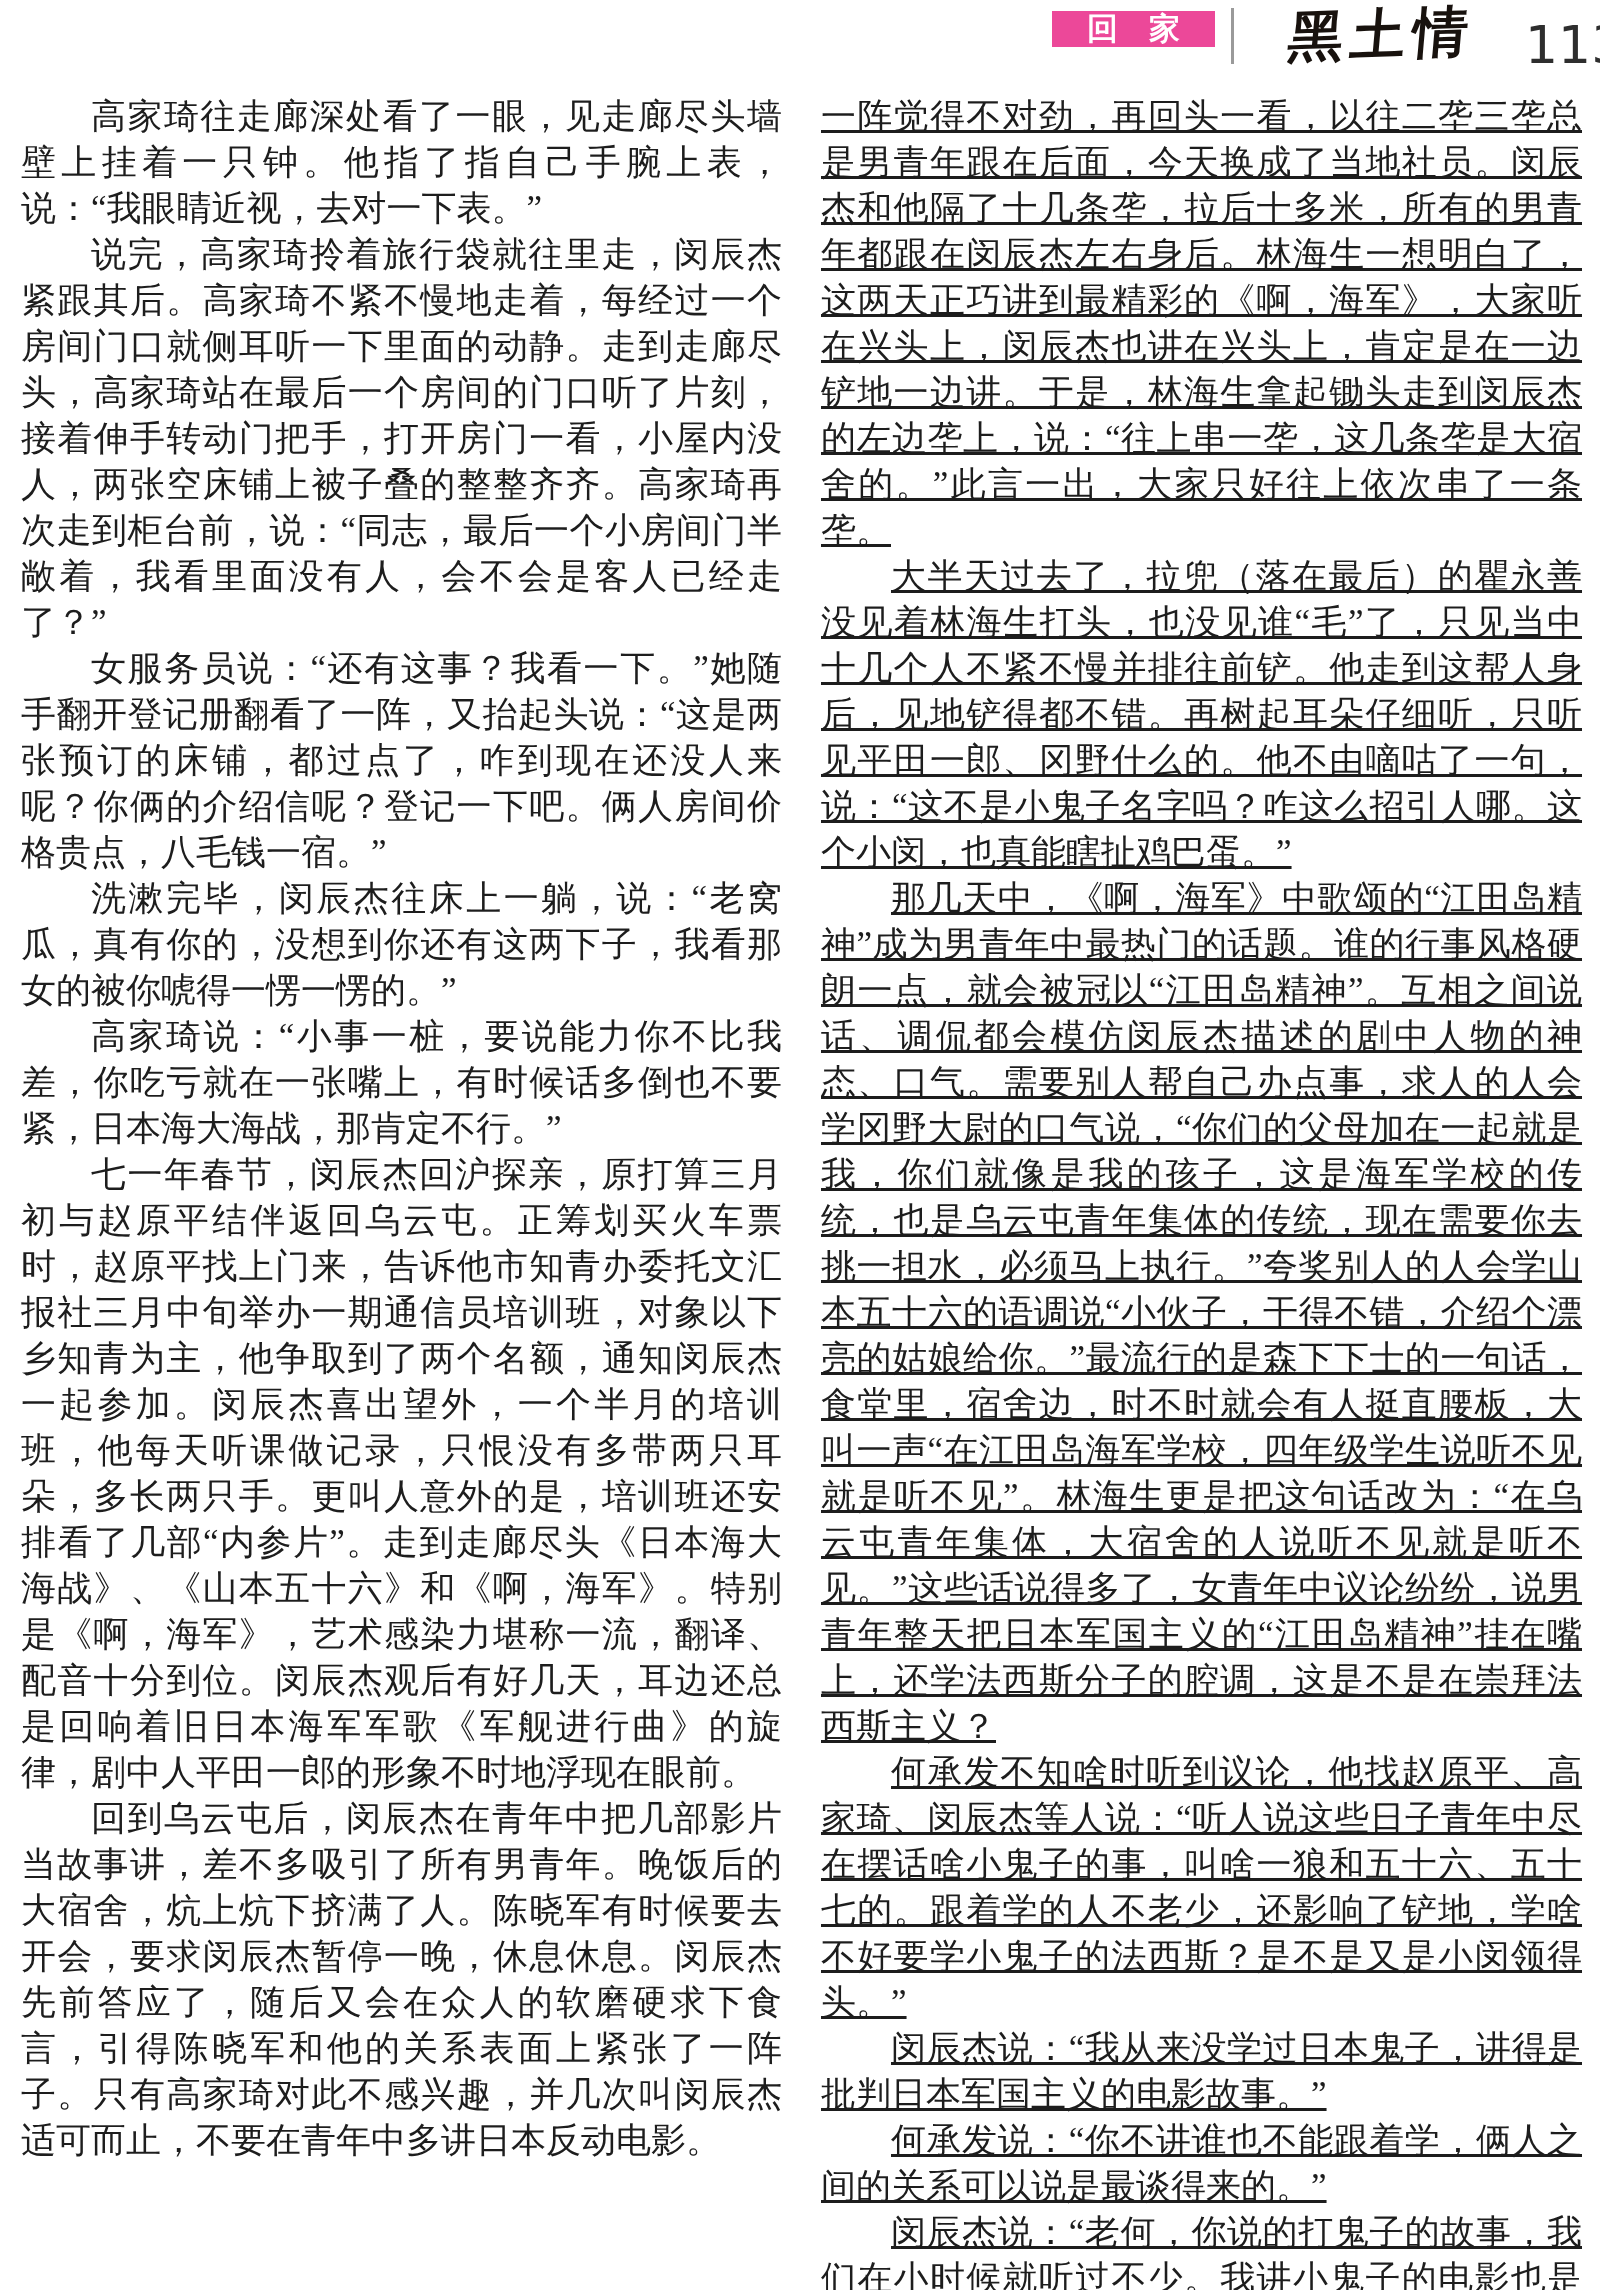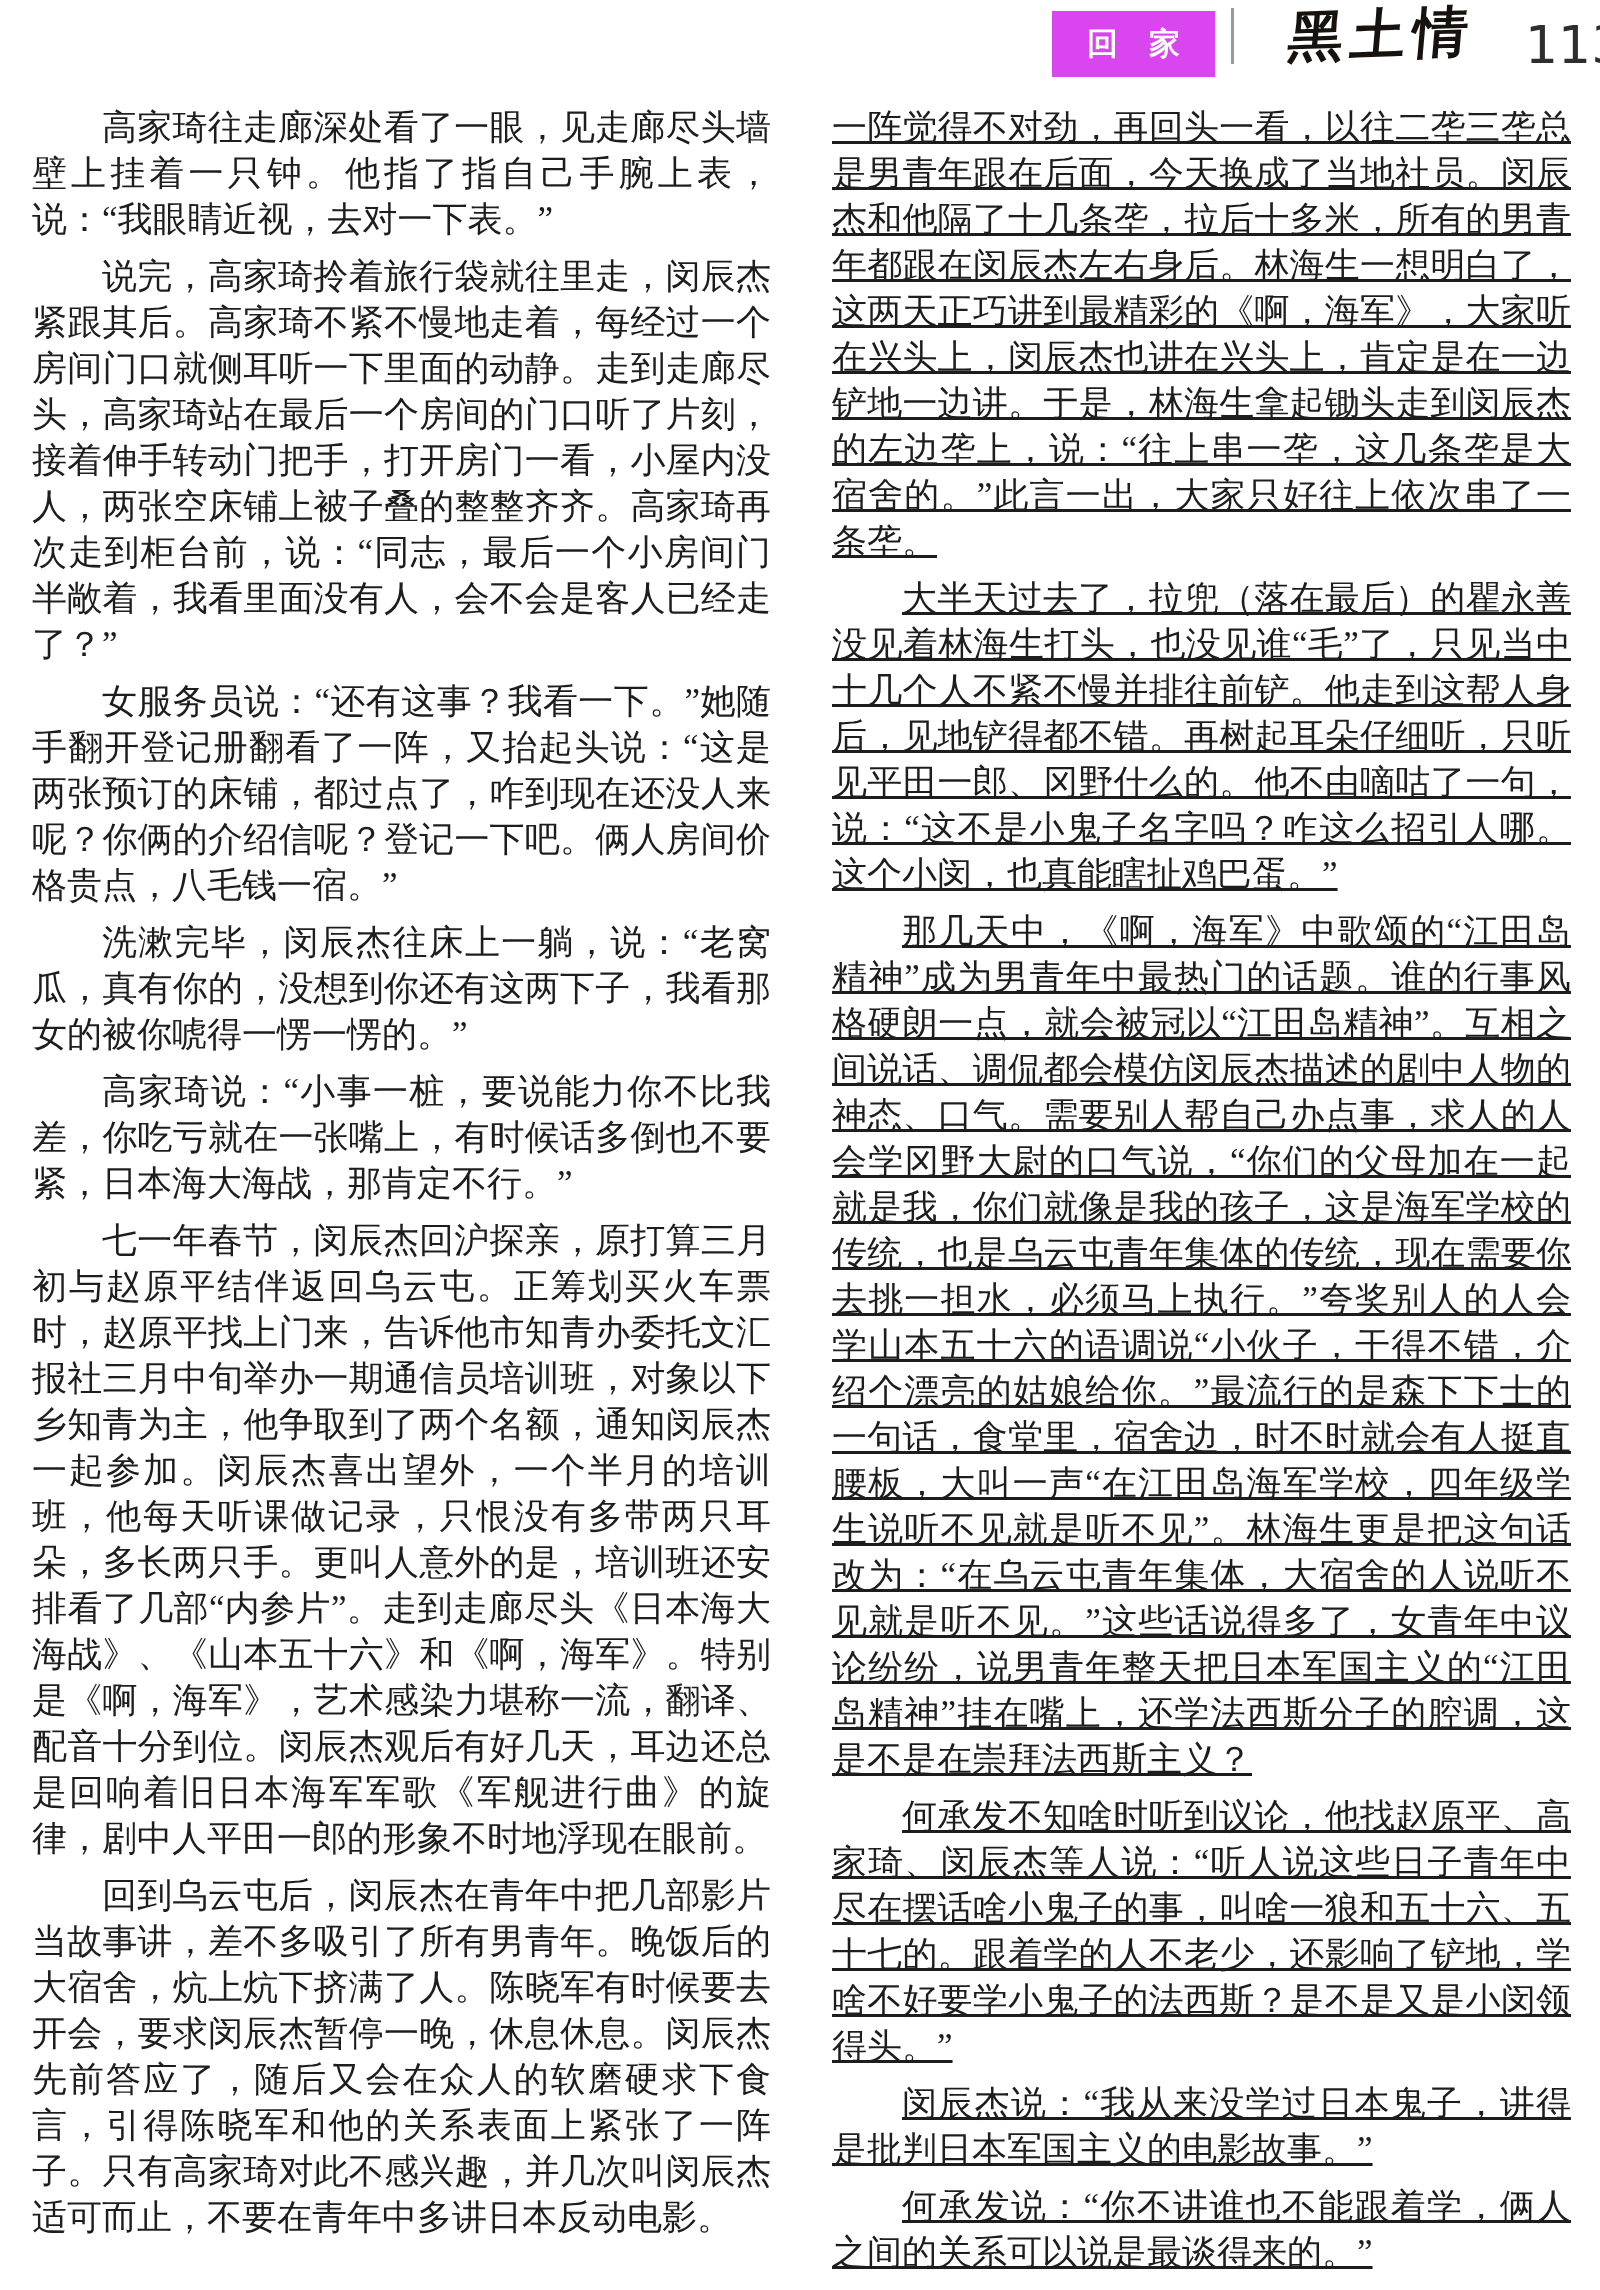--- a/index.html
+++ b/index.html
@@ -12,22 +12,22 @@
   .page {
     position: relative;
     width: 1601px; height: 2290px;
     background: #ffffff;
     color: #1d1d1d;
   }
 
   
   .section-box {
     position: absolute; left: 1052px; top: 11.3px;
-    width: 163px; height: 66px;
-    background: #d946ef; color: #ffffff;
+    width: 163px; height: 36px;
+    background: #ec4899; color: #ffffff;
     display: flex; align-items: center; justify-content: center;
     font-size: 31px; font-weight: 700;
     font-family: "Liberation Serif", serif;
   }
   .header-divider {
     position: absolute; left: 1231px; top: 7.5px;
     width: 2.8px; height: 56px;
     background: #9a9a9a;
   }
   .logo {
@@ -52,21 +52,21 @@
     position: absolute; top: 94px;
     width: 761px; height: 2196px;
     overflow: hidden;
     font-size: 35px; line-height: 46px;
     text-align: justify;
     color: #1d1d1d;
     font-family: "Liberation Serif", serif;
   }
   .col-left  { left: 21px;  }
   .col-right { left: 821px; text-decoration: underline; }
-  .col p { margin: 11px; padding: 0; text-indent: 2em; }
+  .col p { margin: 0; padding: 0; text-indent: 2em; }
   .col p.no-indent { text-indent: 0; }
 </style>
 </head>
 <body>
 
 <div class="page">
 
   <div class="section-box">
     <span>回　家</span>
   </div>

